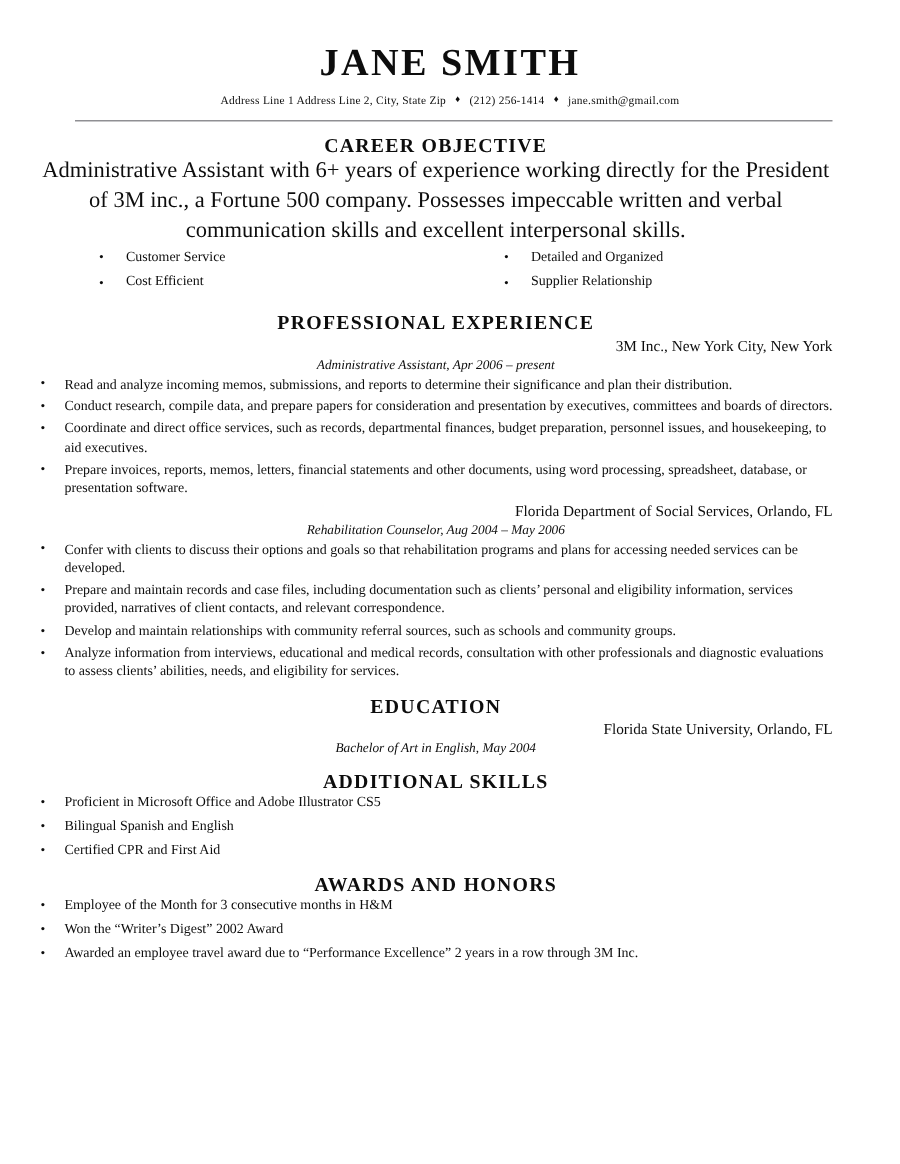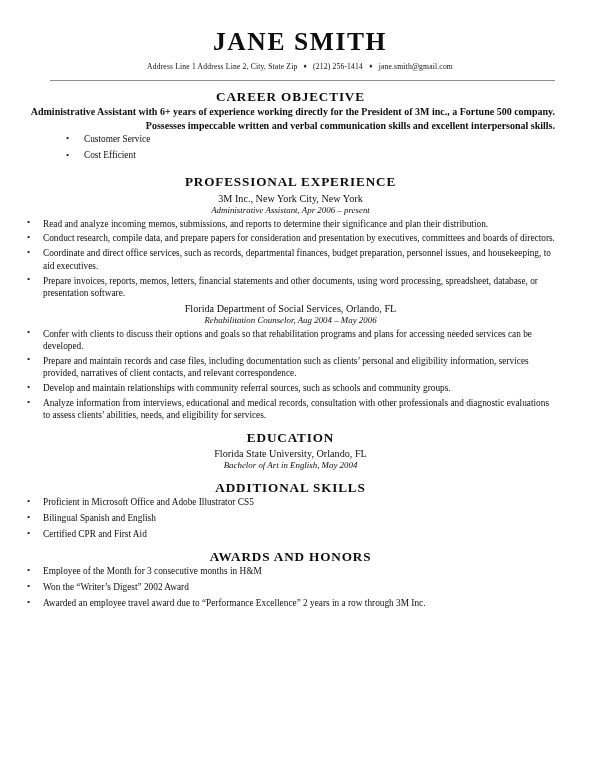--- a/index.html
+++ b/index.html
@@ -59,28 +59,27 @@
   }
   .section-title {
     text-align: center;
     font-size: 13.2px;
     font-weight: bold;
     letter-spacing: 0.85px;
     margin: 8px 0 1px 0;
     line-height: 1.2;
   }
   .body-text {
-    font-size: 10px;
+    font-size: 15px;
     line-height: 1.32;
+    text-align: center;
+    margin: 0;
+  }
+  .org {
     text-align: right;
-    margin: 0;
-    font-weight: bold;
-  }
-  .org {
-    text-align: center;
     font-size: 10.2px;
     line-height: 1.3;
     margin: 0;
   }
   .role {
     text-align: center;
     font-size: 8.9px;
     font-style: italic;
     line-height: 1.32;
     margin: 0 0 1px 0;
@@ -174,20 +173,26 @@
     <div class="section-title">CAREER OBJECTIVE</div>
     <p class="body-text">Administrative Assistant with 6+ years of experience working directly for the President of 3M inc., a Fortune 500 company. Possesses impeccable written and verbal communication skills and excellent interpersonal skills.</p>
   </div>
 
   <div class="section">
     <div class="competencies">
       <div class="col left">
         <ul>
             <li>Customer Service</li>
             <li>Cost Efficient</li>
+          </ul>
+      </div>
+      <div class="col right">
+        <ul>
+            <li>Detailed and Organized</li>
+            <li>Supplier Relationship</li>
           </ul>
       </div>
     </div>
   </div>
 
   <div class="section">
     <div class="section-title">PROFESSIONAL EXPERIENCE</div>
     <div>
         <div class="exp-block">
           <div class="org">3M Inc., New York City, New York</div>

